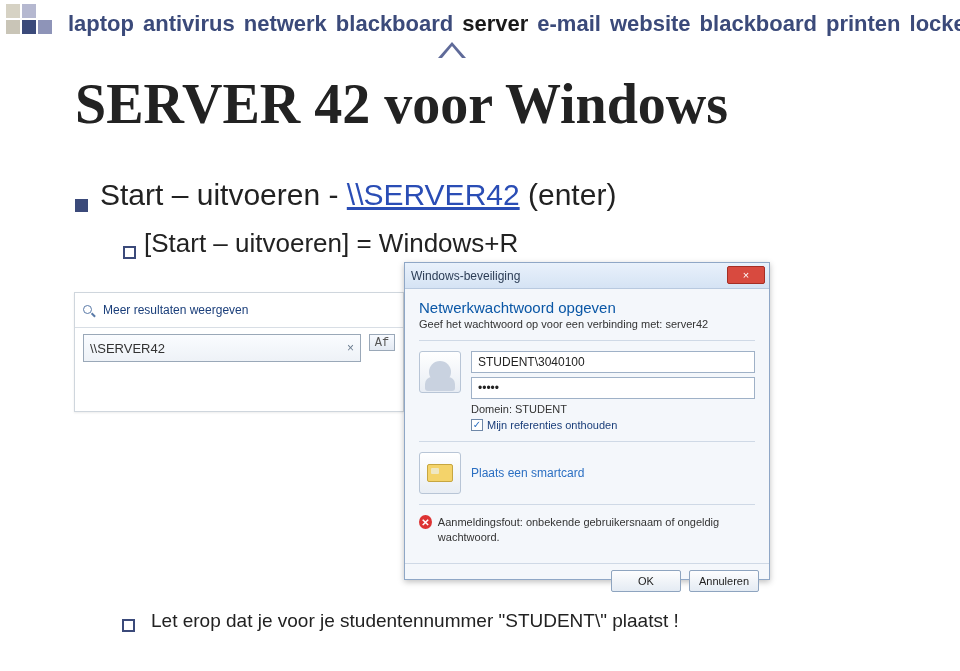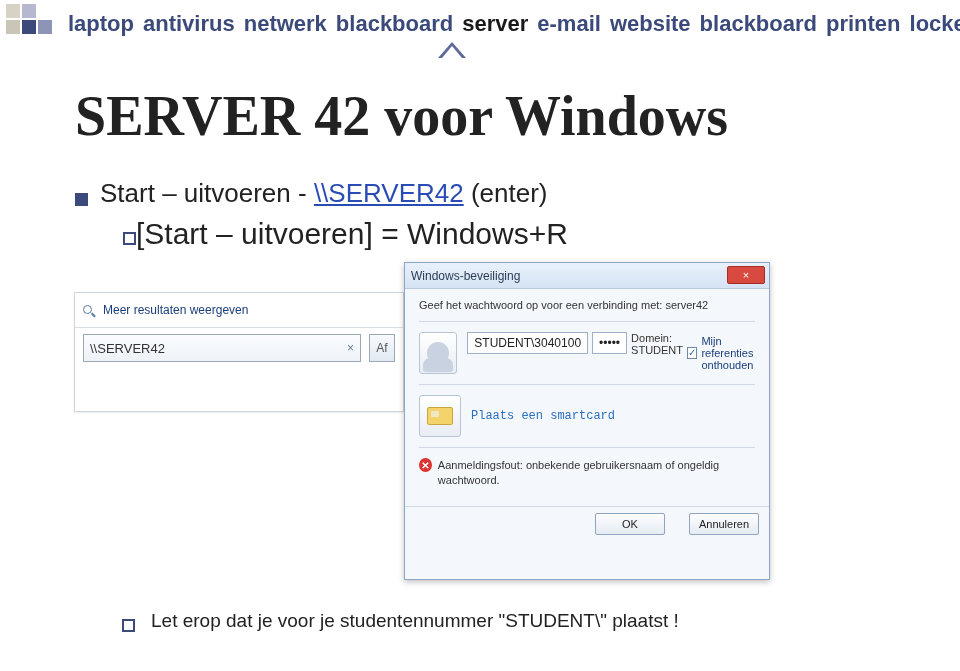--- a/index.html
+++ b/index.html
@@ -56,36 +56,36 @@
     content:"";
     position:absolute; left:-10px; top:4px;
     width:0;height:0;
     border-left:10px solid transparent;
     border-right:10px solid transparent;
     border-bottom:12px solid #fff;
   }
 
   .slide-title {
     position:absolute;
-    top:84px; left:75px;
+    top:72px; left:75px;
     font-family: "Times New Roman", serif;
     font-size: 56px;
     color:#222;
   }
 
   .bullets {
     position:absolute;
     top:178px; left:75px; right:30px;
     font-family: Arial, sans-serif;
     color:#222;
   }
-  .b1 { display:flex; align-items:center; gap:12px; font-size:26px; margin-bottom:8px;}
+  .b1 { display:flex; align-items:flex-end; gap:12px; font-size:30px; margin-bottom:16px;}
   .b1 .sq-bullet{ width:13px; height:13px; background:#3b4a7a; margin-top:11px;}
   .b1 .link { color:#2a4db5; text-decoration: underline; }
-  .b2 { display:flex; align-items:center; gap:0; font-size:30px; margin-left:48px;}
+  .b2 { display:flex; align-items:flex-end; gap:8px; font-size:26px; margin-left:48px;}
   .b2 .sq-outline { width:13px; height:13px; border:2px solid #3b4a7a; margin-top:8px;}
 
   
   .search-snippet {
     position:absolute;
     top:292px; left:74px;
     width:330px; height:120px;
     background:#fff;
     border:1px solid #cfd6dd;
     box-shadow: 0 1px 2px rgba(0,0,0,.08);
@@ -104,23 +104,23 @@
   .search-snippet hr { border:none; border-top:1px solid #d8dee5; margin:4px 0 6px; }
   .search-row { display:flex; gap:8px; padding:0 8px;}
   .search-input {
     flex:1; height:28px; border:1px solid #9aa8b8;
     background: linear-gradient(#fafcff,#eef2f7);
     display:flex; align-items:center; justify-content:space-between;
     padding:0 6px; font-size:13px; color:#333;
   }
   .search-input .x { color:#6b7c8f; font-size:12px; }
   .search-btn {
-    width:26px;height:28px;border:1px solid #9aa8b8;
+    width:26px;height:17px;border:1px solid #9aa8b8;
     background:linear-gradient(#f7faff,#e3e9f2);
-    display:flex;align-items:center;justify-content:center;color:#555;font-size:12px;
+    display:flex;align-items:center;justify-content:center;color:#555;font-size:12px;font-family:Liberation Mono, monospace;
   }
 
   
   .cred-dialog {
     position:absolute;
     top:262px; left:404px;
     width:366px; height:318px;
     background:#f4f7fb;
     border:1px solid #8fa7c6;
     box-shadow:0 2px 6px rgba(0,0,0,.25);
@@ -148,36 +148,36 @@
   .cred-row { display:flex; gap:10px; margin-bottom:10px; }
   .cred-icon {
     width:42px; height:42px; border:1px solid #b8c5d6; background:linear-gradient(#fff,#e8edf4);
     border-radius:3px; display:flex; align-items:center; justify-content:center;
   }
   .person-ico { width:22px;height:22px;border-radius:50%; background:#c9d2e0; position:relative;}
   .person-ico::after{content:"";position:absolute;left:-4px;top:16px;width:30px;height:14px;border-radius:7px 7px 3px 3px;background:#c9d2e0;}
   .card-ico { width:26px;height:18px;background:#f4d36a;border:1px solid #c7a640;border-radius:2px;position:relative;}
   .card-ico::after{content:"";position:absolute;left:3px;top:3px;width:8px;height:6px;background:#efe7c2;border-radius:1px;}
 
-  .cred-fields { flex:1; display:flex; flex-direction:row; gap:4px; }
+  .cred-fields { flex:1; display:flex; flex-direction:column; gap:4px; }
   .txtinput {
     height:22px; border:1px solid #9fb1c7; background:#fff;
     display:flex;align-items:center; padding:0 6px; font-size:12px; color:#222;
   }
   .domain-line { font-size:11px; color:#333; }
   .chk-line { font-size:11px; color:#1a3e7a; display:flex; align-items:center; gap:4px; }
   .chkbox { width:12px;height:12px;border:1px solid #6f88a8;background:#fff;display:flex;align-items:center;justify-content:center;color:#2b6fc2;font-size:10px;line-height:1;}
 
-  .smartcard-line { font-size:12px; color:#2b6fc2; display:flex; align-items:center; gap:10px;font-family:Liberation Mono, monospace;}
+  .smartcard-line { font-size:12px; color:#2b6fc2; display:flex; align-items:center; gap:10px;}
 
   .err-row { display:flex; gap:6px; align-items:flex-start; margin:10px 0 8px; }
   .err-ico { width:14px;height:14px;border-radius:50%;background:#d33; color:#fff; font-size:10px; display:flex;align-items:center;justify-content:center; font-weight:bold;}
   .err-text { font-size:11px; color:#333; line-height:1.35; }
 
-  .btn-row { display:flex; justify-content:flex-end; gap:24px; padding:6px 10px 8px; border-top:1px solid #cfd9e6;}
+  .btn-row { display:flex; justify-content:flex-end; gap:8px; padding:6px 10px 8px; border-top:1px solid #cfd9e6;}
   .winbtn {
     min-width:70px; height:22px; font-size:11px;
     border:1px solid #8ea4bf; background:linear-gradient(#fdfdfe,#e4ebf3);
     display:flex;align-items:center;justify-content:center; color:#222; border-radius:2px;
   }
 
   .bottom-bullet {
     position:absolute;
     top:610px; left:122px;
     display:flex; gap:16px; font-size:19px; color:#222;
@@ -254,20 +254,21 @@
 </div>
 
 <div class="cred-dialog">
   <div class="cred-title">
     <span>Windows-beveiliging</span>
     <div class="closebtn">
         <span>×</span>
       </div>
   </div>
   <div class="cred-body">
+    <div class="cred-h1">Netwerkwachtwoord opgeven</div>
     <div class="cred-sub">Geef het wachtwoord op voor een verbinding met: server42</div>
     <hr>
 
     <div class="cred-row">
       <div class="cred-icon">
           <div class="person-ico"></div>
         </div>
       <div class="cred-fields">
         <div class="txtinput">
             <span>STUDENT\3040100</span>

